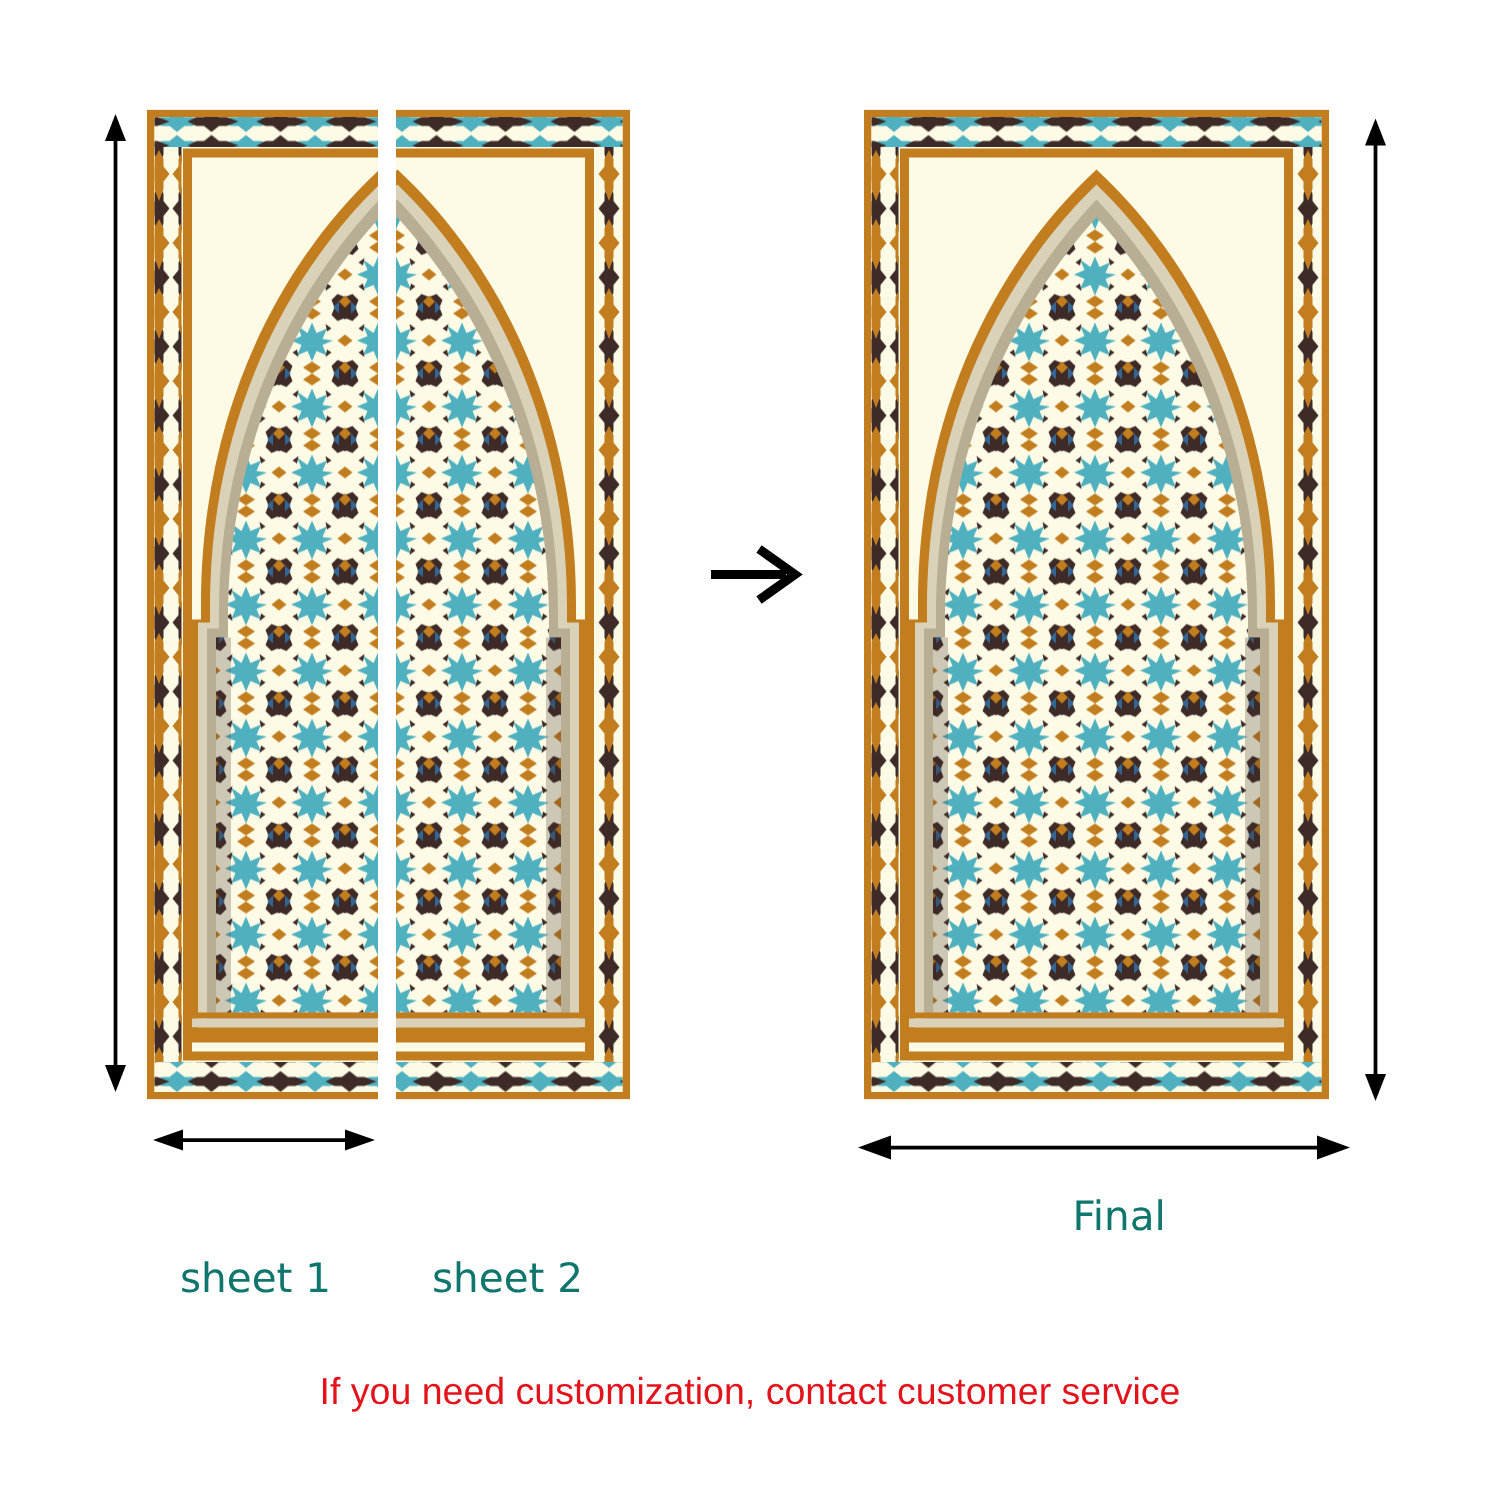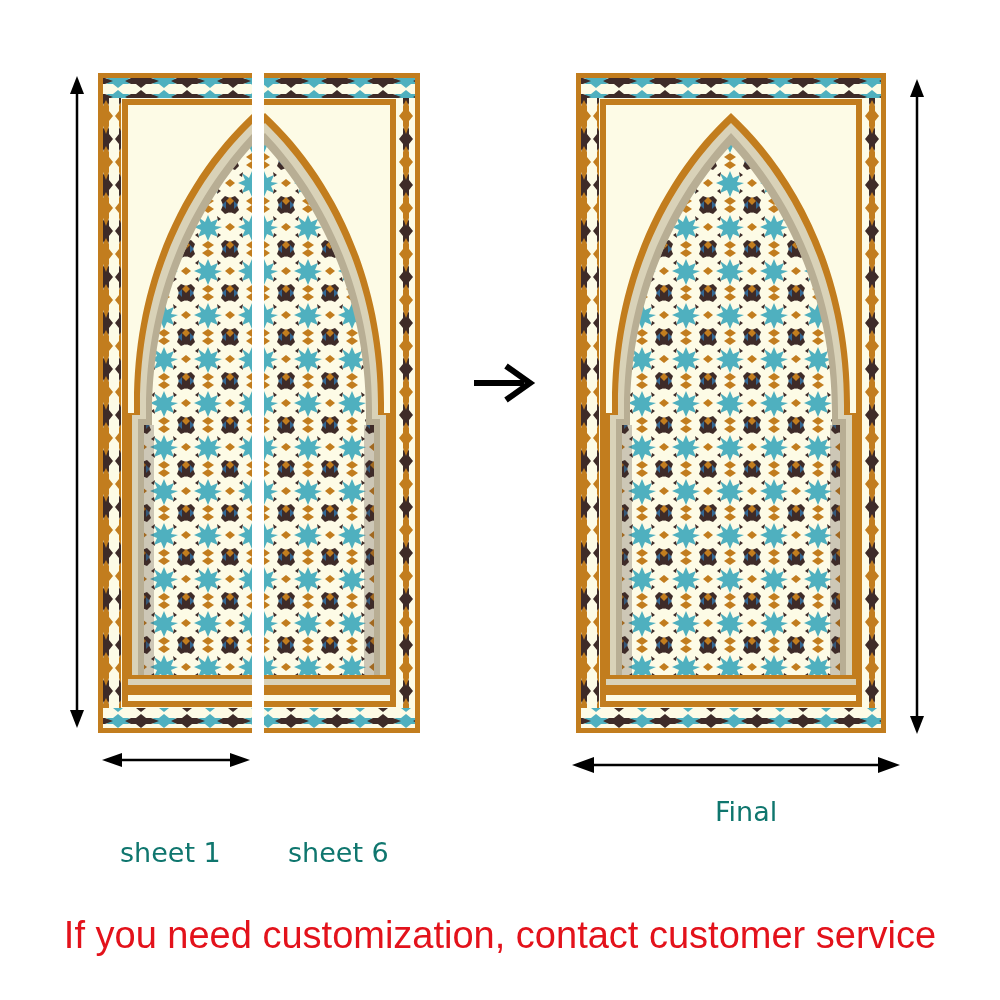--- a/index.html
+++ b/index.html
@@ -1,21 +1,21 @@
 <!DOCTYPE html>
 <html><head>
 <meta charset="utf-8">
 <style>
   html, body { margin:0; padding:0; background:#ffffff; }
   body { width:1000px; height:1000px; position:relative; overflow:hidden; font-family:"DejaVu Sans", sans-serif; }
   .abs { position:absolute; }
   .panel { position:absolute; overflow:hidden; }
   .panel svg { display:block; }
   .label { position:absolute; font-family:"DejaVu Sans", sans-serif; font-size:27px; color:#0f766e; white-space:nowrap; }
-  .note { position:absolute; left:0; width:1000px; text-align:center; top:914px; font-family:"Liberation Sans", sans-serif; font-size:38px; color:#e3121b; white-space:nowrap; }
+  .note { position:absolute; left:0; width:1000px; text-align:center; top:914px; font-family:"Liberation Sans", sans-serif; font-size:25px; color:#e3121b; white-space:nowrap; }
 </style>
 </head>
 <body>
 
 <svg width="0" height="0" style="position:absolute">
   <defs>
 
     <pattern id="tiles" x="0" y="0" width="44" height="44" patternUnits="userSpaceOnUse">
       <rect width="44" height="44" fill="#fdfbe6"></rect>
 
@@ -138,16 +138,16 @@
   <polygon points="11,655 4,637 18,637" fill="#000"></polygon>
 </svg>
 
 <svg class="abs" style="left:572px; top:755px;" width="328" height="20">
   <line x1="14" y1="10" x2="314" y2="10" stroke="#000" stroke-width="2.5"></line>
   <polygon points="0,10 22,2 22,18" fill="#000"></polygon>
   <polygon points="328,10 306,2 306,18" fill="#000"></polygon>
 </svg>
 
 <div class="label" style="left:120px; top:837px;">sheet 1</div>
-<div class="label" style="left:288px; top:837px;">sheet 6</div>
+<div class="label" style="left:288px; top:837px;">sheet 2</div>
 <div class="label" style="left:715px; top:796px;">Final</div>
 
 <div class="note">If you need customization, contact customer service</div>
 
 </body></html>

